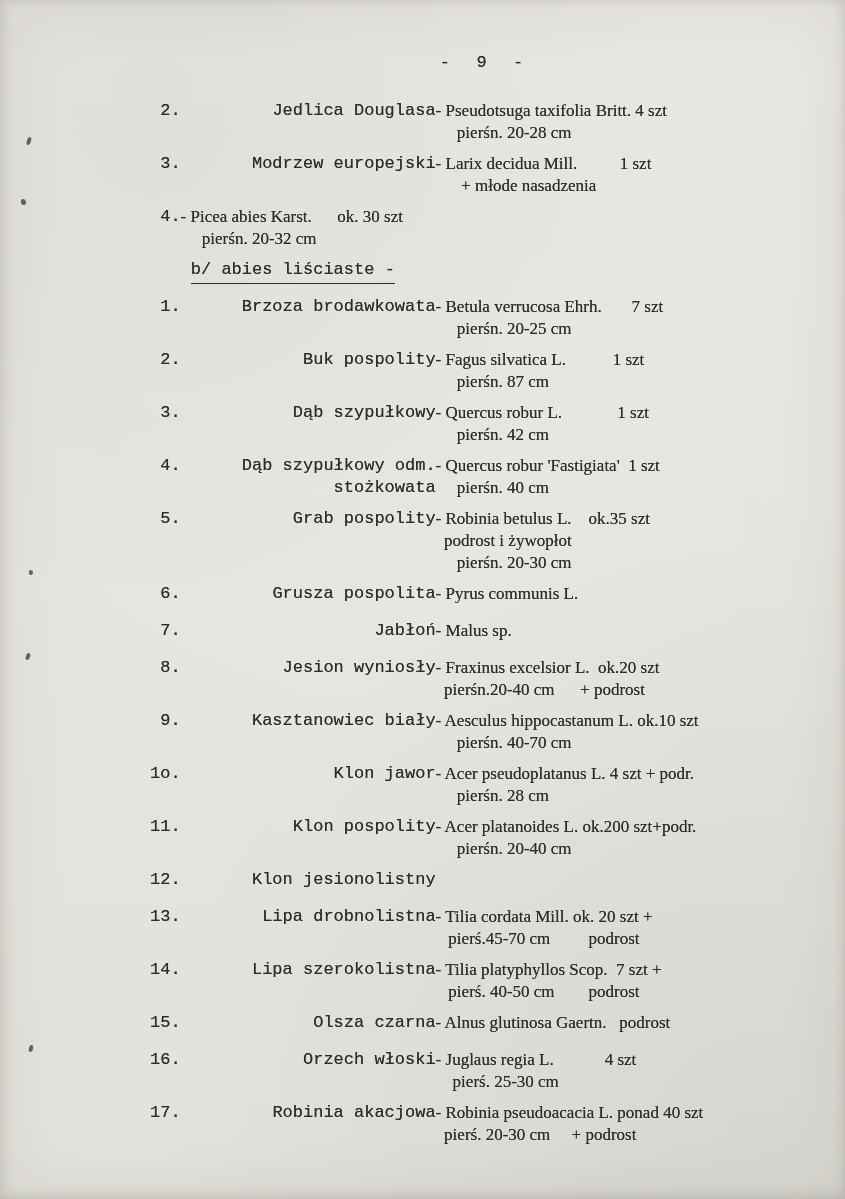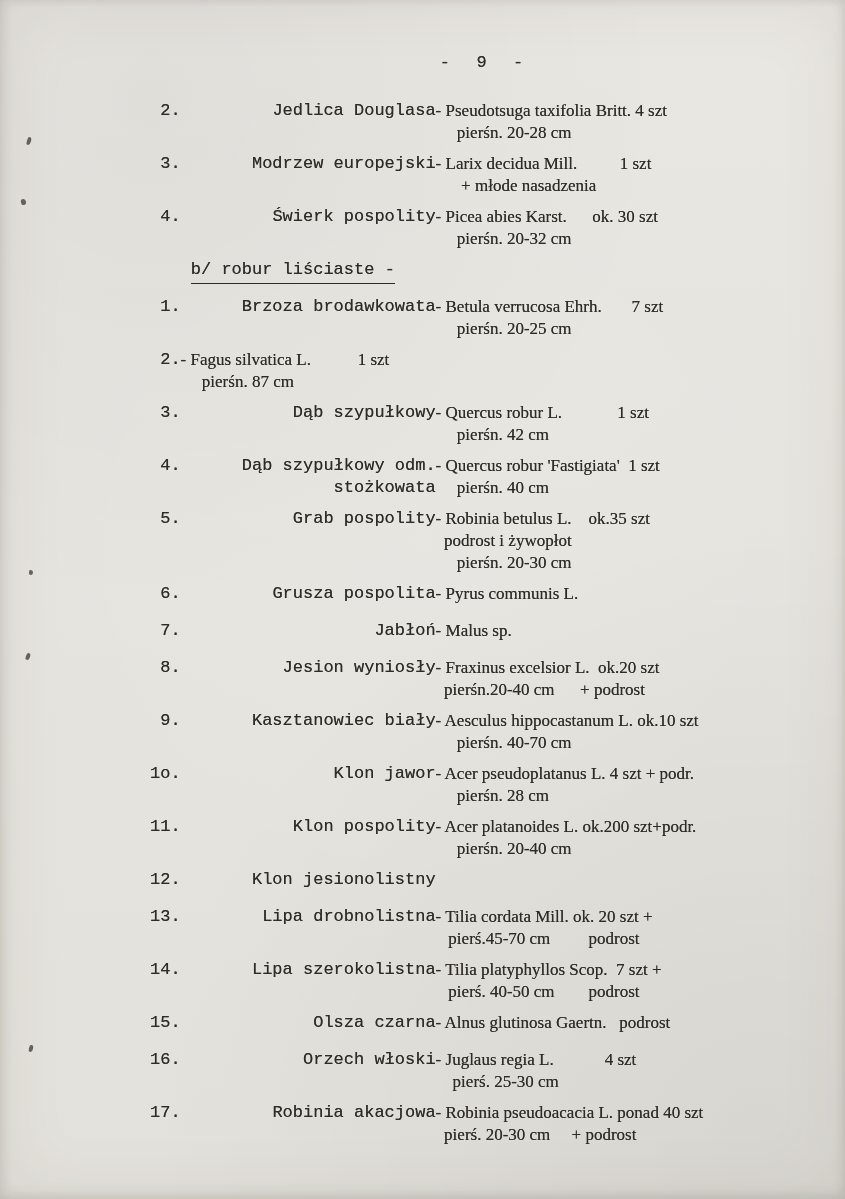--- a/index.html
+++ b/index.html
@@ -102,31 +102,31 @@
         <div class="col-polish"><div>Jedlica Douglasa</div></div>
         <div class="col-latin"><div>- Pseudotsuga taxifolia Britt. 4 szt</div><div>     pierśn. 20-28 cm</div></div>
       </div>
       <div class="entry">
         <div class="num">3.</div>
         <div class="col-polish"><div>Modrzew europejski</div></div>
         <div class="col-latin"><div>- Larix decidua Mill.          1 szt</div><div>      + młode nasadzenia</div></div>
       </div>
       <div class="entry">
         <div class="num">4.</div>
-        <div class="col-polish"><div>Świerk pospolity</div></div>
         <div class="col-latin"><div>- Picea abies Karst.      ok. 30 szt</div><div>     pierśn. 20-32 cm</div></div>
       </div>
-      <div class="section-heading-row"><span class="section-heading">b/ robur liściaste -</span></div>
+      <div class="section-heading-row"><span class="section-heading">b/ abies liściaste -</span></div>
       <div class="entry">
         <div class="num">1.</div>
         <div class="col-polish"><div>Brzoza brodawkowata</div></div>
         <div class="col-latin"><div>- Betula verrucosa Ehrh.       7 szt</div><div>     pierśn. 20-25 cm</div></div>
       </div>
       <div class="entry">
         <div class="num">2.</div>
+        <div class="col-polish"><div>Buk pospolity</div></div>
         <div class="col-latin"><div>- Fagus silvatica L.           1 szt</div><div>     pierśn. 87 cm</div></div>
       </div>
       <div class="entry">
         <div class="num">3.</div>
         <div class="col-polish"><div>Dąb szypułkowy</div></div>
         <div class="col-latin"><div>- Quercus robur L.             1 szt</div><div>     pierśn. 42 cm</div></div>
       </div>
       <div class="entry">
         <div class="num">4.</div>
         <div class="col-polish"><div>Dąb szypułkowy odm.</div><div>   stożkowata</div></div>

